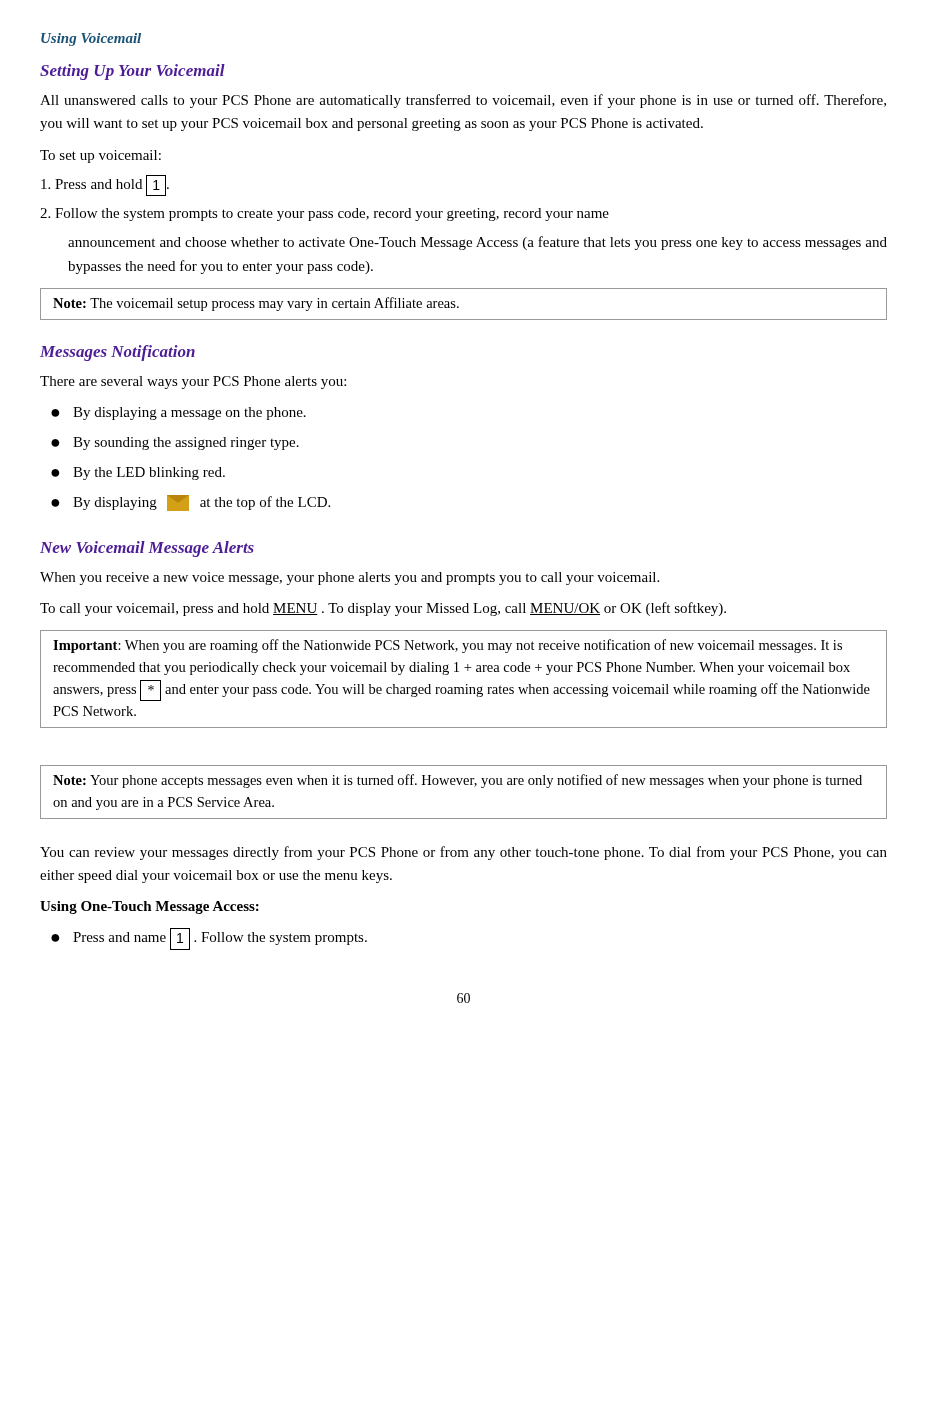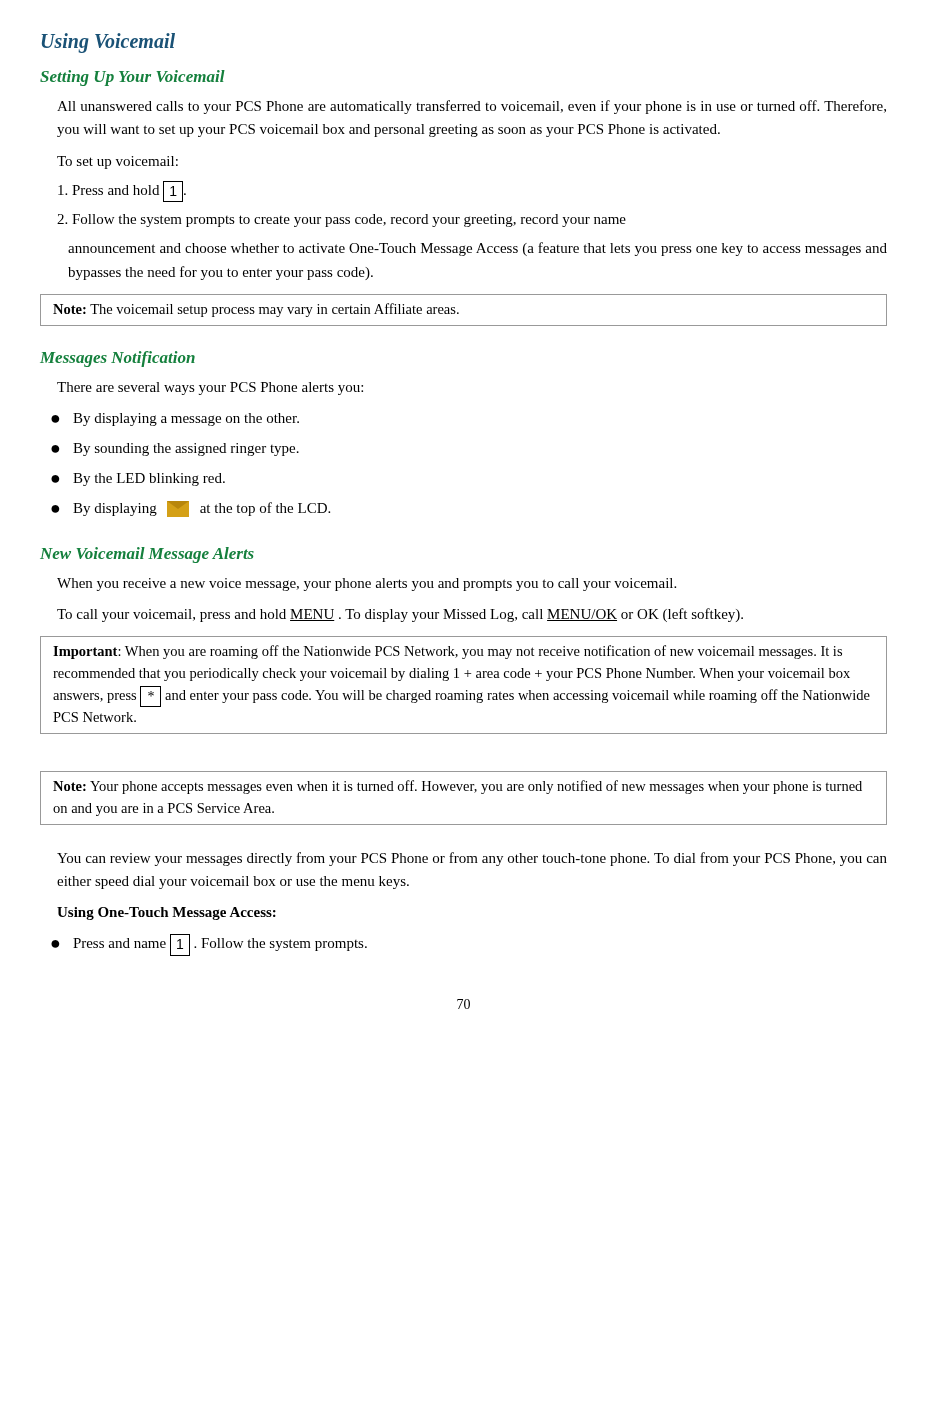--- a/index.html
+++ b/index.html
@@ -6,38 +6,37 @@
     body {
       font-family: Times New Roman, serif;
       font-size: 15px;
       background: #fff;
       color: #000;
       width: 927px;
       min-height: 1415px;
       padding: 30px 40px 60px 40px;
     }
     h1 {
-      font-size: 20px;
+      font-size: 15px;
       font-weight: bold;
       color: #1a5276;
       font-style: italic;
       margin-bottom: 14px;
     }
     h2 {
       font-size: 17px;
       font-weight: bold;
-      color: #15803d;
+      color: #4c1d95;
       font-style: italic;
       margin-bottom: 8px;
     }
     p {
       margin-bottom: 8px;
       line-height: 1.55;
       text-align: justify;
-      margin-left: 17px;
     }
     .section {
       margin-bottom: 22px;
     }
     .note-box {
       border: 1px solid #999;
       padding: 4px 12px;
       margin: 10px 0;
       font-size: 14.5px;
       line-height: 1.5;
@@ -140,21 +139,21 @@
     <span>The voicemail setup process may vary in certain Affiliate areas.</span>
   </div>
 </div>
 
 <div class="section">
   <h2>Messages Notification</h2>
   <p>There are several ways your PCS Phone alerts you:</p>
   <ul class="bullet-list">
     <li>
       <span class="bullet-dot">●</span>
-      <span>By displaying a message on the other.</span>
+      <span>By displaying a message on the phone.</span>
     </li>
     <li>
       <span class="bullet-dot">●</span>
       <span>By sounding the assigned ringer type.</span>
     </li>
     <li>
       <span class="bullet-dot">●</span>
       <span>By the LED blinking red.</span>
     </li>
     <li>
@@ -198,13 +197,13 @@
       <span class="bullet-dot">●</span>
       <span>
         <span>Press and name</span>
         <span class="key-box">1</span>
         <span>. Follow the system prompts.</span>
       </span>
     </li>
   </ul>
 </div>
 
-<div class="page-number">70</div>
+<div class="page-number">60</div>
 
 </body></html>

